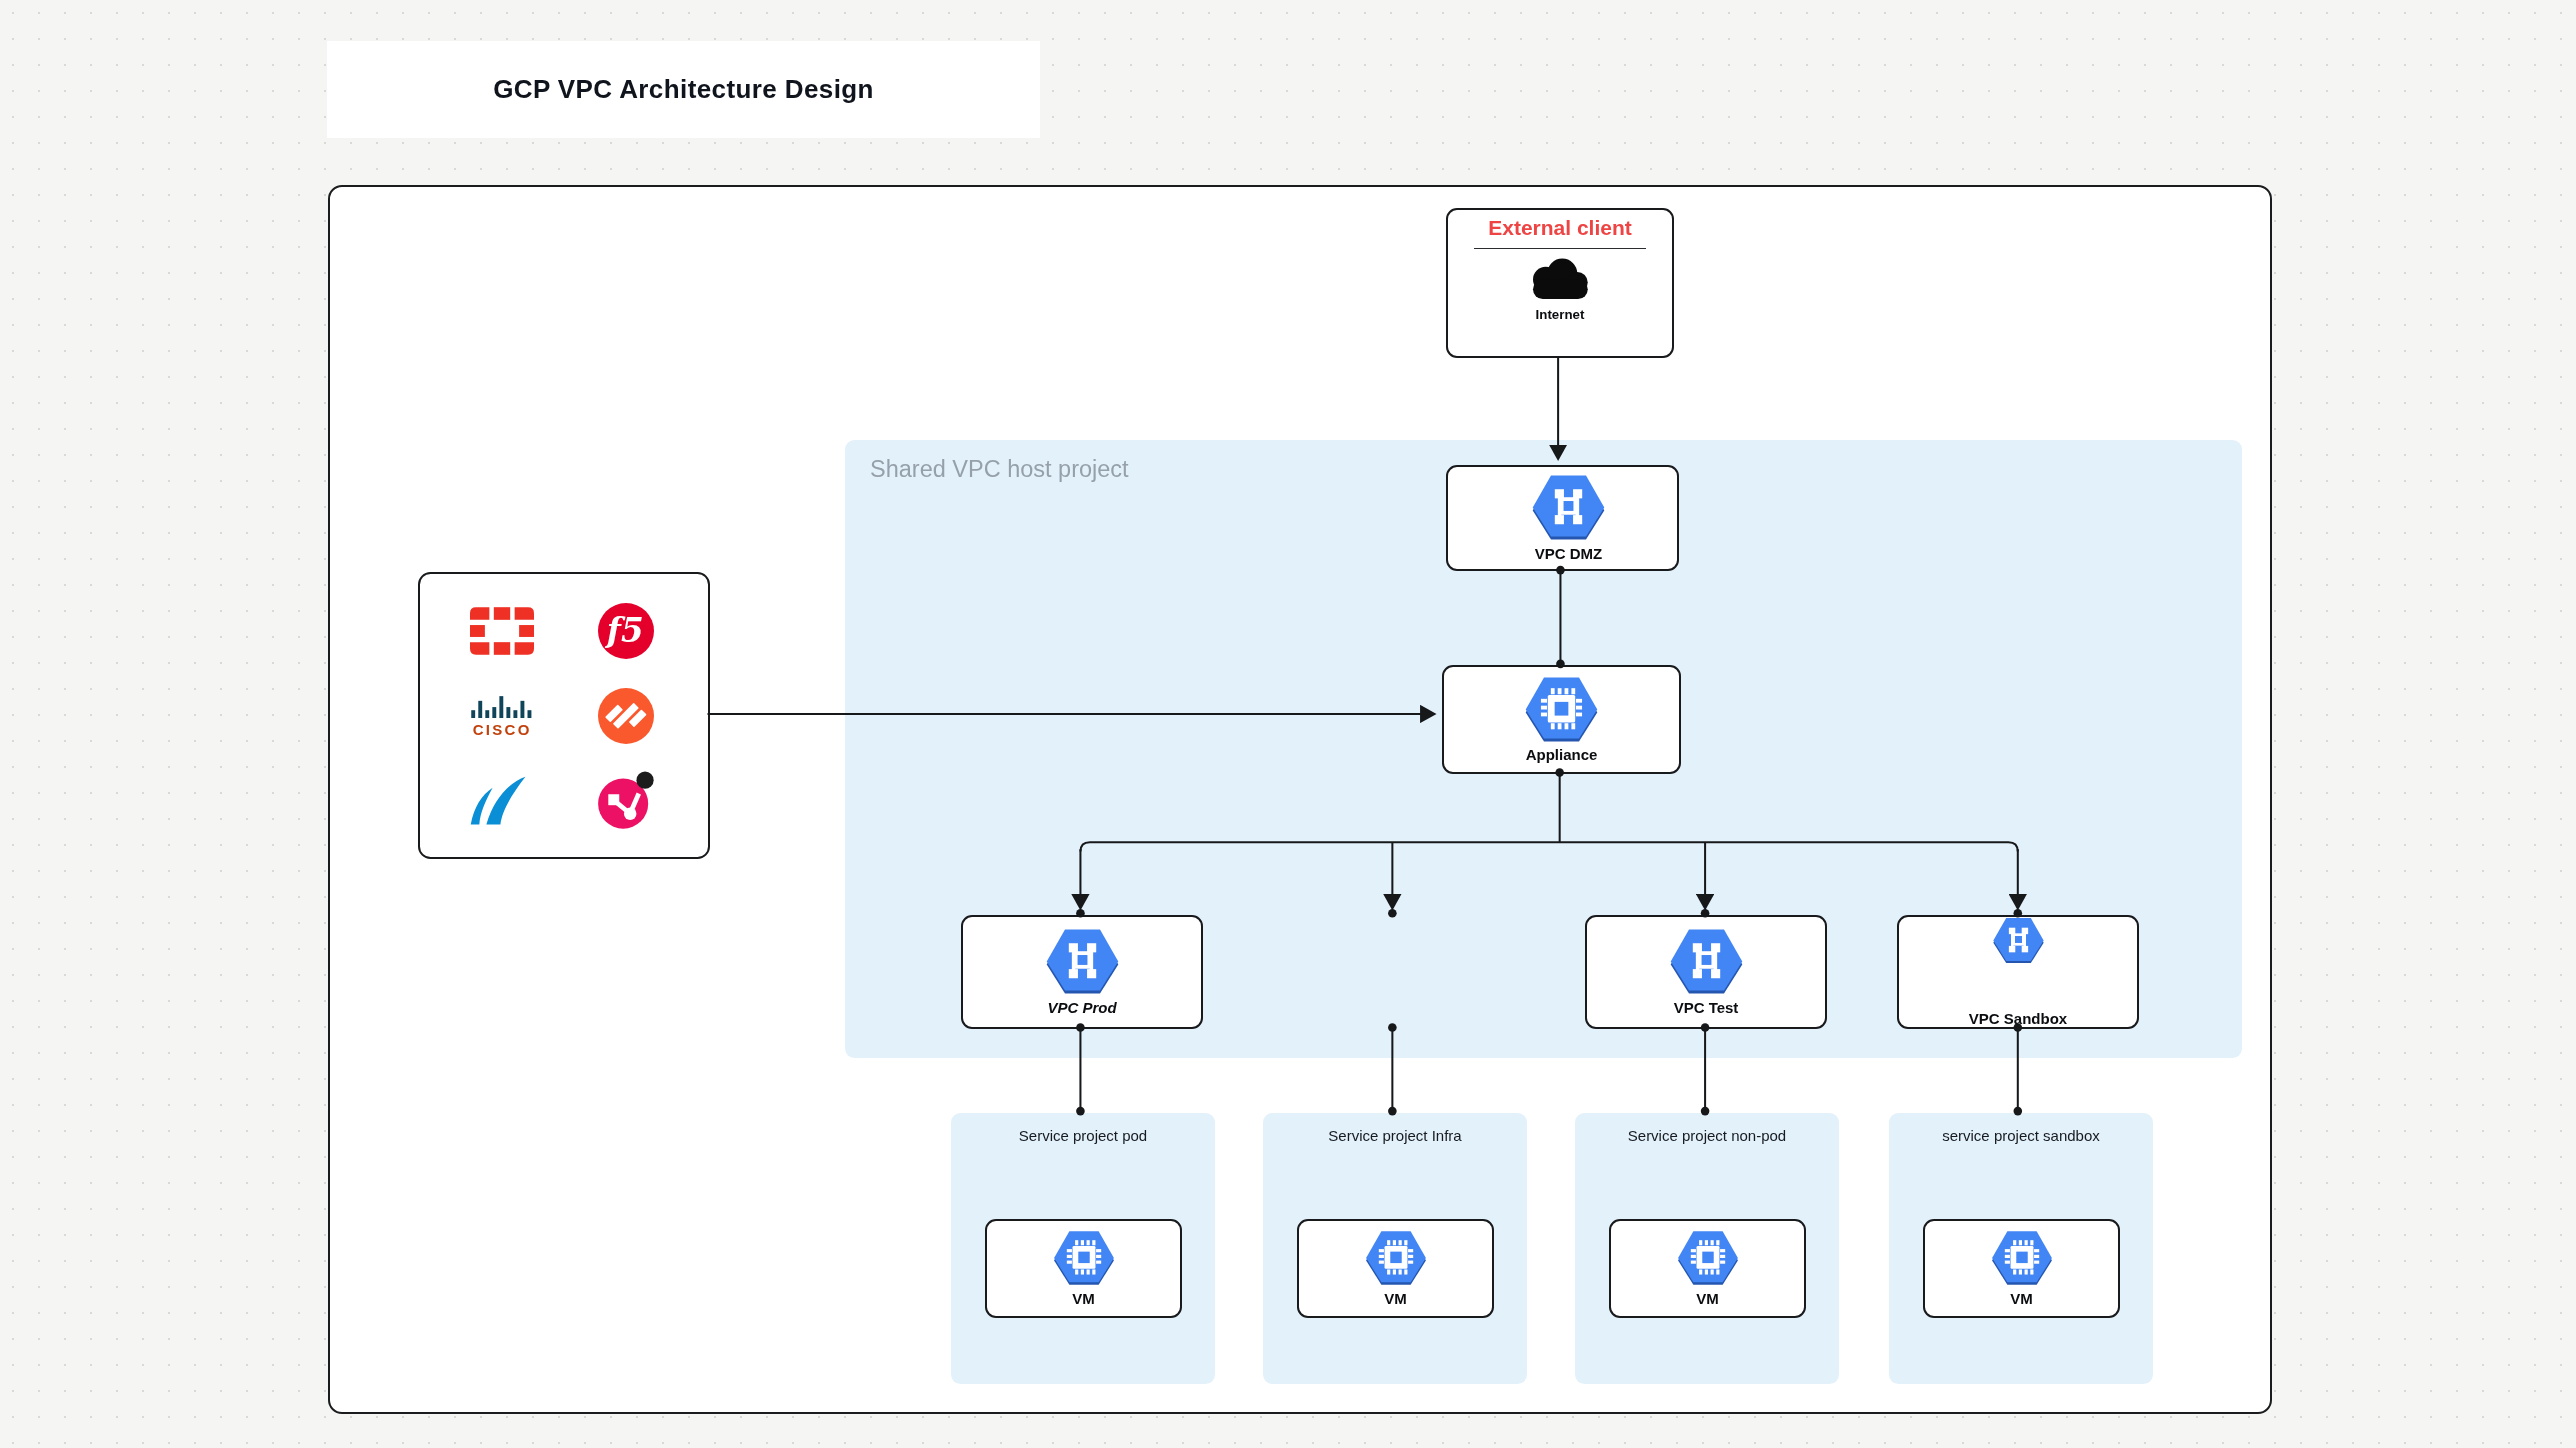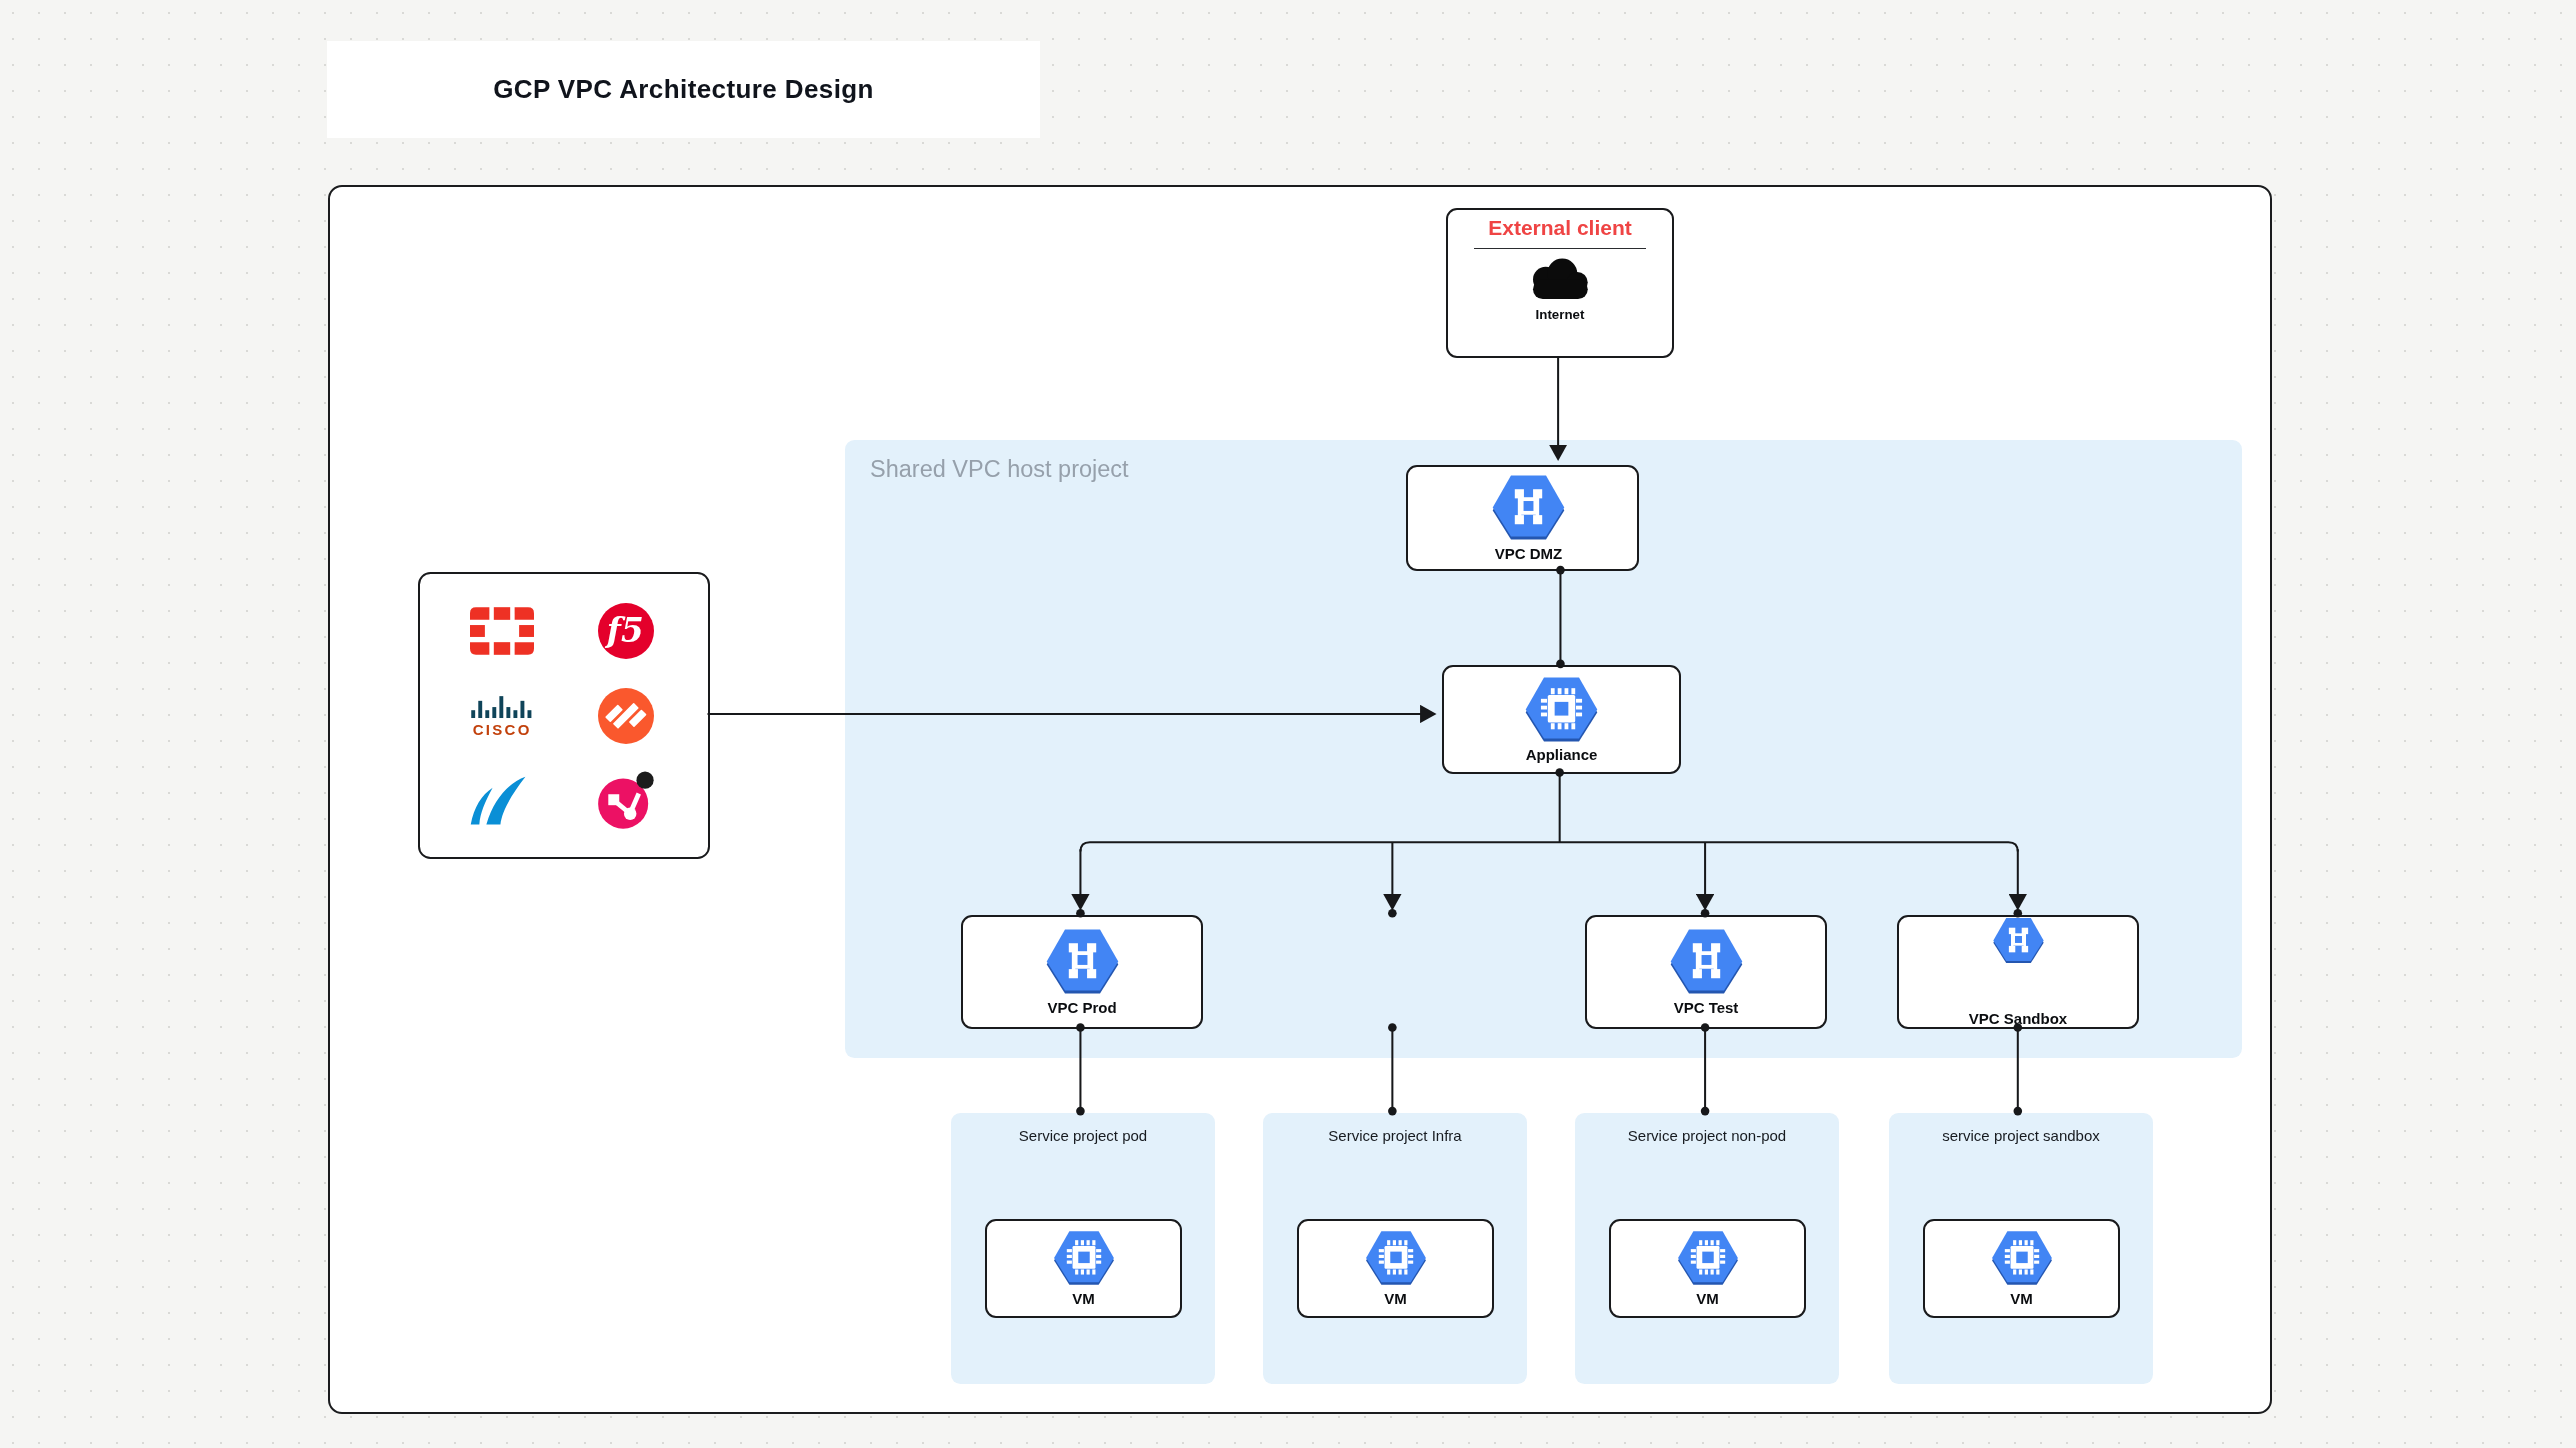--- a/index.html
+++ b/index.html
@@ -56,23 +56,23 @@
     left: 1116px; top: 21px; width: 228px; height: 150px;
     background: #fff; border: 2.3px solid #191a1c; border-radius: 11px;
     display: flex; flex-direction: column; align-items: center;
   }
   .ext .etitle { font-size: 21px; font-weight: 700; margin-top: 6px; color: #ef4444; }
   .ext .edivider { width: 172px; height: 1.6px; background: #2a2c2f; margin: 7.8px 0 7.8px; }
   .ext .ecloud { width: 78px; height: 48px; }
   .ext .ecap { font-size: 13.3px; font-weight: 700; margin-top: 2.3px; color: #0b0d10; }
 
   
-  .dmz       { left: 1076px; top: 278px; width: 233px; height: 106px; padding-left: 12px; }
+  .dmz       { left: 1116px; top: 278px; width: 233px; height: 106px; padding-left: 12px; }
   .appliance { left: 1112px; top: 478px; width: 239px; height: 109px; }
-  .vpc-0 { left:  631px; top: 728px; width: 242px; height: 114px; }
+  .vpc-0 { left:  631px; top: 728px; width: 242px; height: 114px; font-style: italic; }
   .vpc-1 { left: 943px; top: 728px; width: 242px; height: 114px; }
   .vpc-2 { left: 1255px; top: 728px; width: 242px; height: 114px; }
   .vpc-3 { left: 1567px; top: 728px; width: 242px; height: 114px; gap: 42px; }
 
   
   .svc { width: 264px; height: 271px; }
   .svc-0 { left:  621px; top: 926px; }
   .svc-1 { left: 933px; top: 926px; }
   .svc-2 { left: 1245px; top: 926px; }
   .svc-3 { left: 1559px; top: 926px; }

